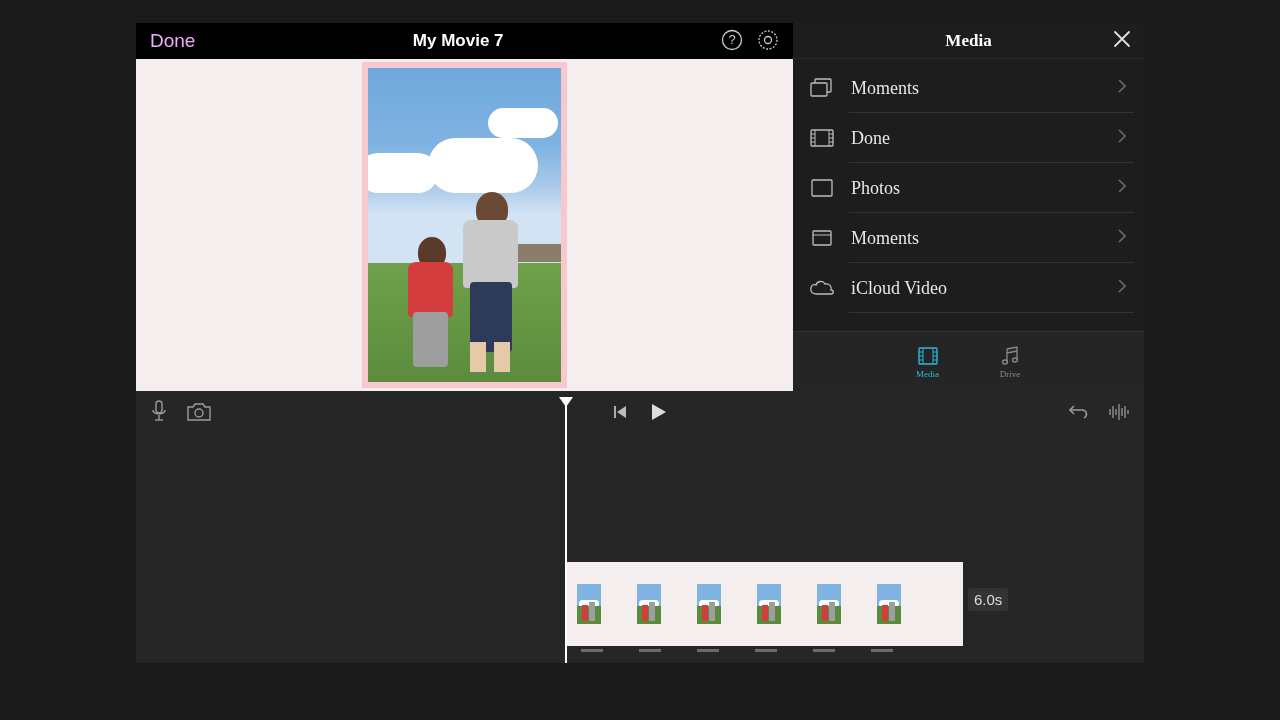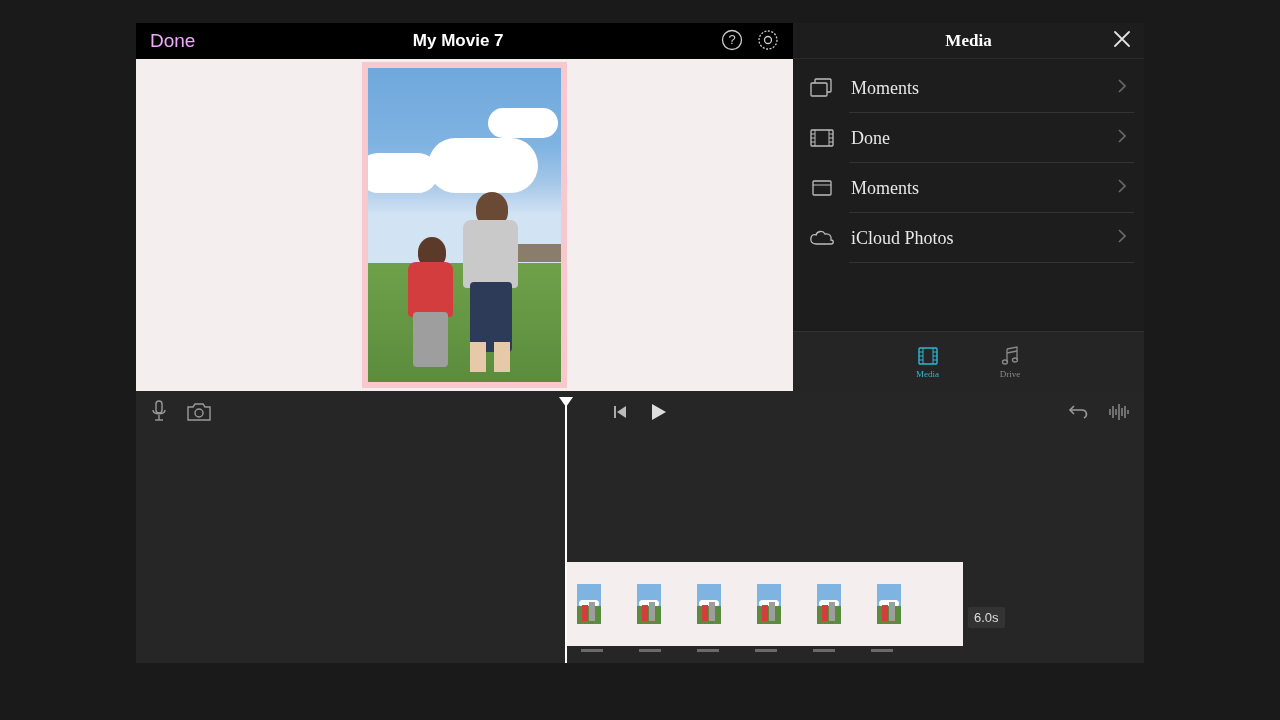--- a/index.html
+++ b/index.html
@@ -65,21 +65,21 @@
   .playhead::before { content: ""; position: absolute; top: -2px; left: -6px; width: 14px; height: 10px; background: #fff; clip-path: polygon(0 0, 100% 0, 50% 100%); }
   .clip-track { position: absolute; left: 431px; top: 171px; width: 396px; height: 84px; background: #f5eeee; display: flex; align-items: center; padding: 0 10px; gap: 36px; }
   .thumb { width: 24px; height: 40px; position: relative; }
   .thumb .tsky { position: absolute; top: 0; left: 0; right: 0; height: 55%; background: #7fb3e2; }
   .thumb .tcl { position: absolute; top: 40%; left: 10%; width: 80%; height: 18%; background: #fff; border-radius: 4px; }
   .thumb .tgr { position: absolute; bottom: 0; left: 0; right: 0; height: 45%; background: #5b8c3d; }
   .thumb .tk1 { position: absolute; bottom: 8%; left: 20%; width: 25%; height: 40%; background: #d43d3d; }
   .thumb .tk2 { position: absolute; bottom: 8%; left: 50%; width: 25%; height: 48%; background: #9e9e9e; }
   .clip-marks { position: absolute; left: 431px; top: 258px; width: 396px; height: 6px; display: flex; gap: 36px; padding: 0 14px; }
   .mark { width: 22px; height: 3px; background: #6a6a6a; }
-  .duration-tag { position: absolute; left: 832px; top: 216px; background: #333; color: #ddd; font-size: 13px; padding: 3px 6px; border-radius: 2px; }
+  .duration-tag { position: absolute; left: 832px; top: 197px; background: #333; color: #ddd; font-size: 15px; padding: 3px 6px; border-radius: 2px; }
 </style>
 </head>
 <body>
 
 <div class="app">
   <div class="top">
 
     <div class="preview-panel">
       <div class="preview-header">
         <button class="done-btn">Done</button>
@@ -172,20 +172,33 @@
               </svg>
           </span>
           <span class="mi-label">Done</span>
           <span class="chev">
             <svg width="8" height="14" viewBox="0 0 8 14">
                 <path d="M1 1 L7 7 L1 13" fill="none" stroke="#6a6a6a" stroke-width="1.6"></path>
               </svg>
           </span>
         </div>
 
+        <div class="media-item">
+          <span class="mi-icon">
+            <svg width="24" height="20" viewBox="0 0 24 20">
+                <rect x="2" y="2" width="20" height="16" rx="1" fill="none" stroke="#bdbdbd" stroke-width="1.3"></rect>
+              </svg>
+          </span>
+          <span class="mi-label">Photos</span>
+          <span class="chev">
+            <svg width="8" height="14" viewBox="0 0 8 14">
+                <path d="M1 1 L7 7 L1 13" fill="none" stroke="#6a6a6a" stroke-width="1.6"></path>
+              </svg>
+          </span>
+        </div>
 
         <div class="media-item">
           <span class="mi-icon">
             <svg width="24" height="20" viewBox="0 0 24 20">
                 <rect x="3" y="3" width="18" height="14" rx="1" fill="none" stroke="#bdbdbd" stroke-width="1.3"></rect>
                 <line x1="3" y1="7" x2="21" y2="7" stroke="#bdbdbd" stroke-width="1"></line>
               </svg>
           </span>
           <span class="mi-label">Moments</span>
           <span class="chev">
@@ -194,21 +207,21 @@
               </svg>
           </span>
         </div>
 
         <div class="media-item">
           <span class="mi-icon">
             <svg width="26" height="18" viewBox="0 0 26 18">
                 <path d="M7 15 C3 15 1 12 2 9 C2 6 5 5 7 6 C8 2 14 1 16 5 C20 4 23 7 22 11 C25 11 25 15 22 15 Z" fill="none" stroke="#bdbdbd" stroke-width="1.3"></path>
               </svg>
           </span>
-          <span class="mi-label">iCloud Photos</span>
+          <span class="mi-label">iCloud Video</span>
           <span class="chev">
             <svg width="8" height="14" viewBox="0 0 8 14">
                 <path d="M1 1 L7 7 L1 13" fill="none" stroke="#6a6a6a" stroke-width="1.6"></path>
               </svg>
           </span>
         </div>
 
       </div>
       <div class="media-tabs">
         <div class="tab active">

